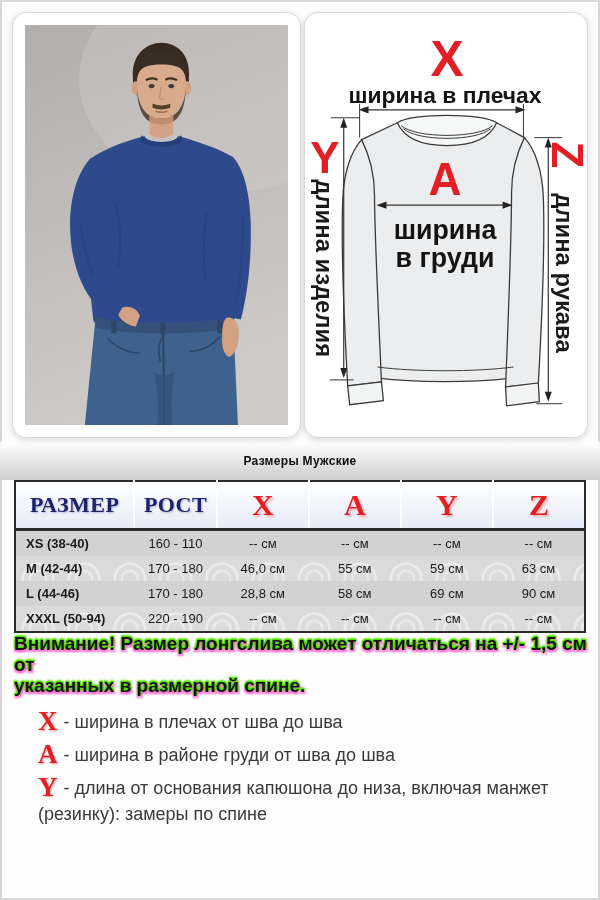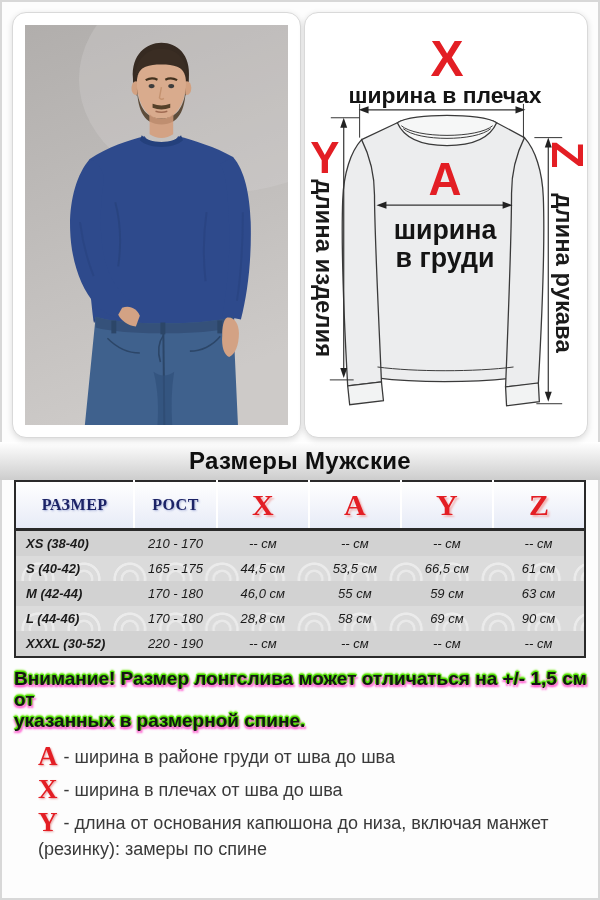--- a/index.html
+++ b/index.html
@@ -26,64 +26,64 @@
   .photo-card{left:12px;width:289px;height:426px;padding:12px;}
   .photo-wrap{width:100%;height:100%;overflow:hidden;}
   .photo-wrap svg{display:block;width:100%;height:100%;}
   .diagram-card{left:304px;width:284px;height:426px;}
   .diagram-card svg{display:block;width:100%;height:100%;}
   .dt{font-family:"Liberation Sans",sans-serif;font-weight:bold;}
   
   .title-strip{
     height:38px;display:flex;align-items:center;justify-content:center;
     background:linear-gradient(#ffffff,#cdcdcd);
-    font-weight:bold;font-size:24px;color:#0e0e0e;
+    font-weight:bold;font-size:12px;color:#0e0e0e;
     letter-spacing:.3px;
   }
   
   table.size-table{
     width:572px;margin:0 14px;border-collapse:collapse;
     border:2px solid #2a2a2a;table-layout:fixed;
   }
   .size-table th{
     background:linear-gradient(#ffffff,#e7ebf7);
     border-right:2px solid #ffffff;
     border-bottom:3px solid #2a2a2a;
     height:44px;vertical-align:middle;text-align:center;
   }
   .size-table th:last-child{border-right:none;}
   .th-serif{
     font-family:"Liberation Serif",serif;font-weight:bold;
-    font-size:16px;color:#1c2366;letter-spacing:.5px;
+    font-size:22px;color:#1c2366;letter-spacing:.5px;
     text-shadow:1px 1px 2px #a9b3da;
   }
   .th-red{
     font-family:"Liberation Serif",serif;font-weight:bold;
     font-size:30px;color:#e31e24;
     text-shadow:2px 2px 2px #f0b4b4;
   }
   .size-table td{
     height:25px;font-size:13px;color:#1a1a1a;
-    text-align:center;vertical-align:middle;padding:0 2px;font-style:italic;
+    text-align:center;vertical-align:middle;padding:0 2px;
   }
   .size-table td.size-col{text-align:left;padding-left:10px;font-weight:bold;font-size:13px;}
   .size-table col.c-size{width:21%;}
   .size-table col.c-rost{width:14.5%;}
   .size-table col.c-m{width:16.2%;}
   .size-table tbody tr:nth-child(odd){background-color:#d2d2d2;}
   .size-table tbody tr:nth-child(even){
     background-color:#dbdbdb;
     background-image:
       radial-gradient(circle,transparent 42%,rgba(255,255,255,.45) 44%,rgba(255,255,255,.45) 50%,transparent 52%),
       radial-gradient(circle,transparent 20%,rgba(255,255,255,.40) 22%,rgba(255,255,255,.40) 28%,transparent 30%);
     background-size:46px 46px;
   }
   
   .warning{
-    margin:10px 12px 0 14px;
+    margin:0 12px 0 14px;
     font-weight:bold;font-size:19px;line-height:21px;color:#141414;
     text-shadow:
       -1px -1px 1px #4ade00, 1px -1px 1px #4ade00, 0 -2px 2px #6ae800,
       2px 2px 2px #ff63d2, -1px 2px 2px #ff63d2;
   }
   
   .legend{margin:12px 30px 0 38px;}
   .legend-item{margin:0 0 6px 0;font-size:18px;line-height:26px;color:#3a3a3a;}
   .legend-letter{
     font-family:"Liberation Serif",serif;font-weight:bold;
@@ -243,66 +243,58 @@
         <th class="th-serif">РОСТ</th>
         <th class="th-red">X</th>
         <th class="th-red">A</th>
         <th class="th-red">Y</th>
         <th class="th-red">Z</th>
       </tr>
     </thead>
     <tbody>
       <tr>
         <td class="size-col">XS (38-40)</td>
-        <td>210 - 170</td>
-        <td>-- см</td>
-        <td>-- см</td>
-        <td>-- см</td>
-        <td>-- см</td>
-      </tr>
-      <tr>
-        <td class="size-col">S (40-42)</td>
-        <td>165 - 175</td>
-        <td>44,5 см</td>
-        <td>53,5 см</td>
-        <td>66,5 см</td>
-        <td>61 см</td>
+        <td>160 - 110</td>
+        <td>-- см</td>
+        <td>-- см</td>
+        <td>-- см</td>
+        <td>-- см</td>
       </tr>
       <tr>
         <td class="size-col">M (42-44)</td>
         <td>170 - 180</td>
         <td>46,0 см</td>
         <td>55 см</td>
         <td>59 см</td>
         <td>63 см</td>
       </tr>
       <tr>
         <td class="size-col">L (44-46)</td>
         <td>170 - 180</td>
         <td>28,8 см</td>
         <td>58 см</td>
         <td>69 см</td>
         <td>90 см</td>
       </tr>
       <tr>
-        <td class="size-col">XXXL (30-52)</td>
+        <td class="size-col">XXXL (50-94)</td>
         <td>220 - 190</td>
         <td>-- см</td>
         <td>-- см</td>
         <td>-- см</td>
         <td>-- см</td>
       </tr>
     </tbody>
   </table>
 
   <div class="warning">
     <div>Внимание! Размер лонгслива может отличаться на +/- 1,5 см от</div>
     <div>указанных в размерной спине.</div>
   </div>
 
   <div class="legend">
+    <p class="legend-item"><span class="legend-letter">X</span><span>- ширина в плечах от шва до шва</span></p>
     <p class="legend-item"><span class="legend-letter">A</span><span>- ширина в районе груди от шва до шва</span></p>
-    <p class="legend-item"><span class="legend-letter">X</span><span>- ширина в плечах от шва до шва</span></p>
     <p class="legend-item"><span class="legend-letter">Y</span><span>- длина от основания капюшона до низа, включая манжет (резинку): замеры по спине</span></p>
 
   </div>
 
 </div>
 
 </body></html>

